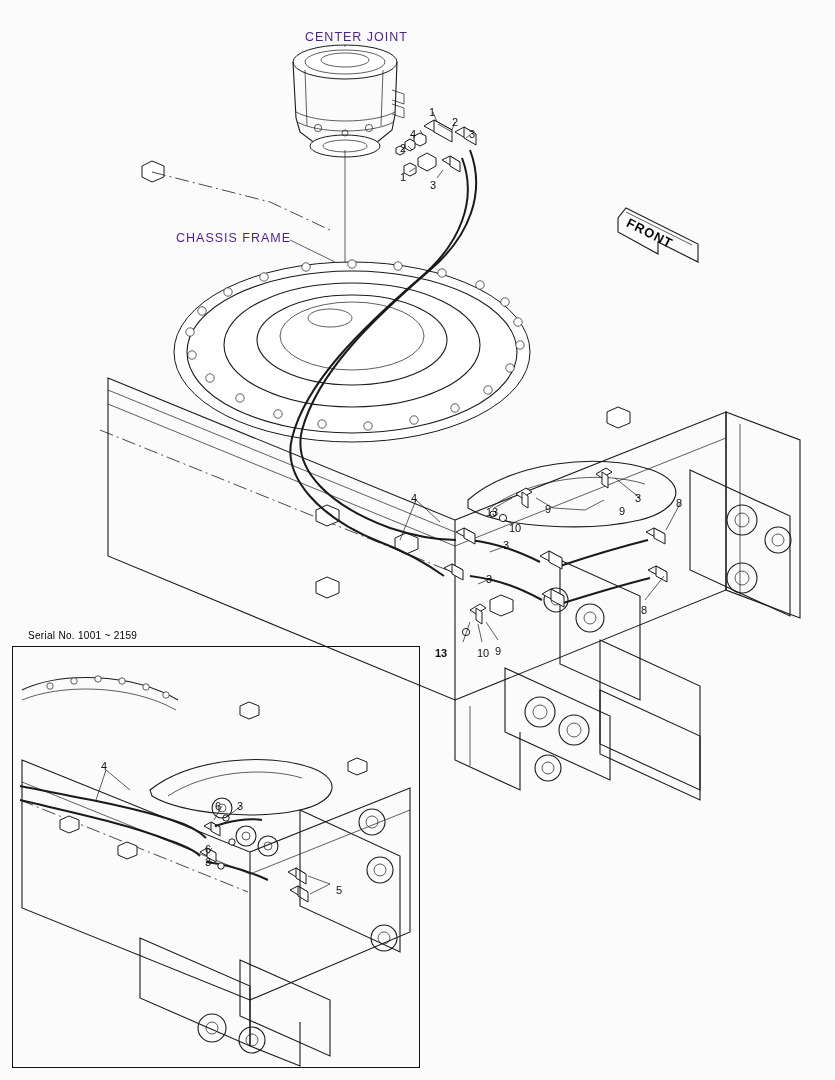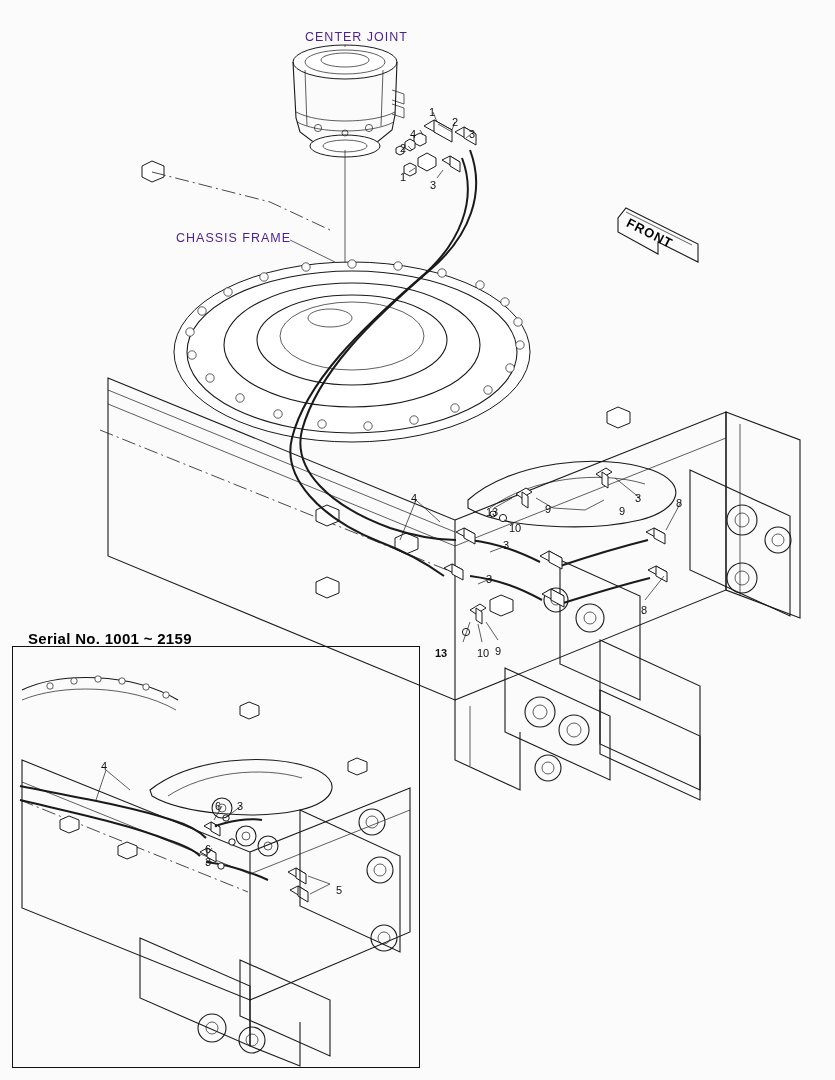--- a/index.html
+++ b/index.html
@@ -41,23 +41,22 @@
   }
   .num {
     position: absolute;
     font-family: "Liberation Sans", sans-serif;
     font-size: 11px;
     color: #111;
     white-space: nowrap;
   }
   .serial {
     position: absolute;
-    font-size: 15px;
+    font-size: 10px;
     letter-spacing: 0.3px;
-    font-weight: bold;
   }
   .inset-box {
     position: absolute;
     left: 12px;
     top: 646px;
     width: 408px;
     height: 422px;
     border: 1.6px solid #111;
     background: transparent;
     box-sizing: border-box;

